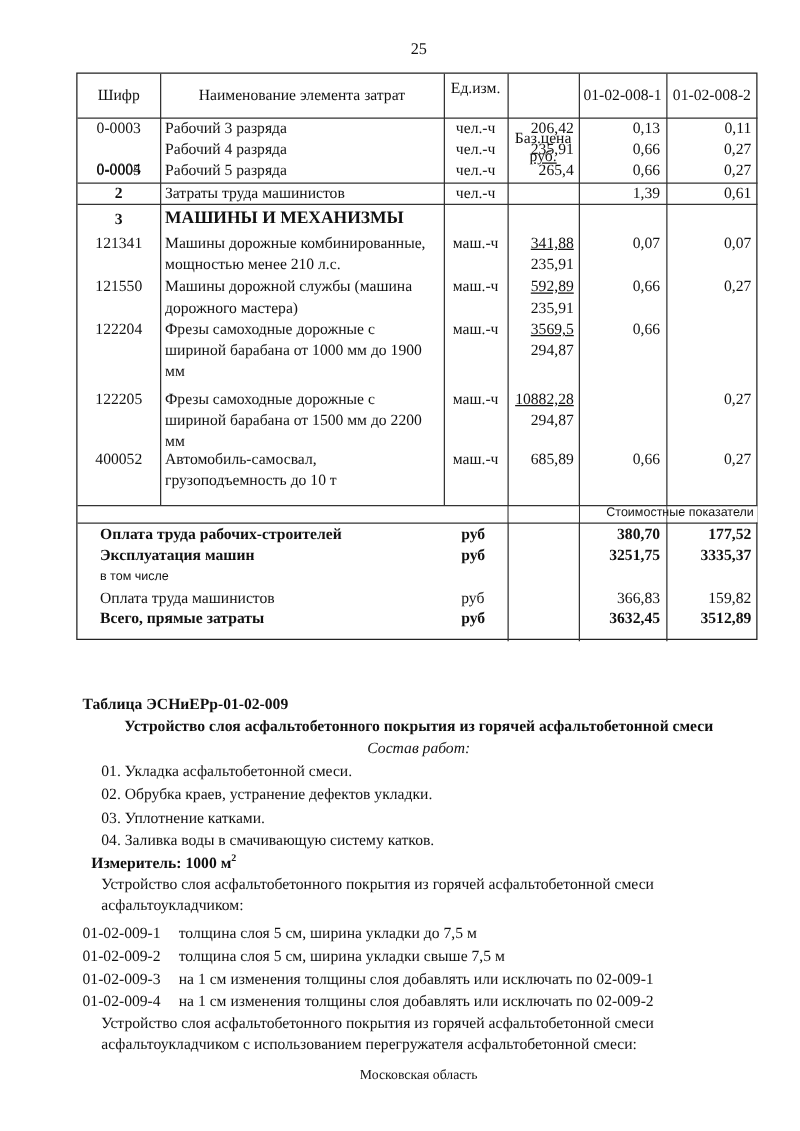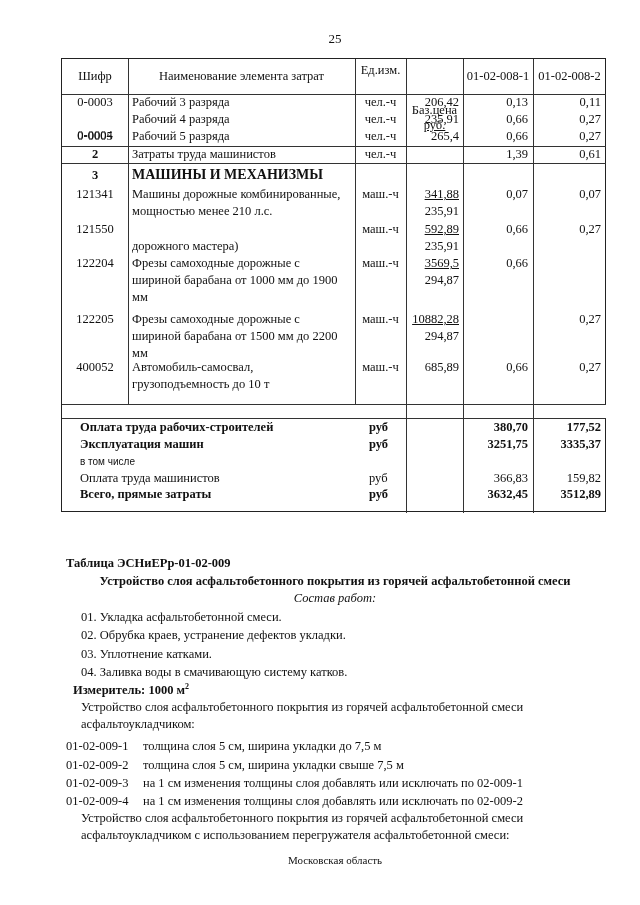--- a/index.html
+++ b/index.html
@@ -101,21 +101,21 @@
     <div class="cell c" style="left:0; width:66px; top:127px;">121341</div>
     <div class="cell" style="left:70px; top:127px;"><span>Машины дорожные комбинированные,</span><br><span>мощностью менее 210 л.с.</span></div>
     <div class="cell c" style="left:293px; width:51px; top:127px;">маш.-ч</div>
     <div class="cell r" style="left:344px; width:53px; top:127px;"><span class="u">341,88</span><br><span>235,91</span></div>
     <div class="cell r" style="left:401px; width:65px; top:127px;">0,07</div>
     <div class="cell r" style="left:471px; width:68px; top:127px;">0,07</div>
   </div>
 
   <div>
     <div class="cell c" style="left:0; width:66px; top:162px;">121550</div>
-    <div class="cell" style="left:70px; top:162px;"><br><span>дорожного мастера)</span></div>
+    <div class="cell" style="left:70px; top:162px;"><span>Машины дорожной службы (машина</span><br><span>дорожного мастера)</span></div>
     <div class="cell c" style="left:293px; width:51px; top:162px;">маш.-ч</div>
     <div class="cell r" style="left:344px; width:53px; top:162px;"><span class="u">592,89</span><br><span>235,91</span></div>
     <div class="cell r" style="left:401px; width:65px; top:162px;">0,66</div>
     <div class="cell r" style="left:471px; width:68px; top:162px;">0,27</div>
   </div>
 
   <div>
     <div class="cell c" style="left:0; width:66px; top:196px;">122204</div>
     <div class="cell" style="left:70px; top:196px;"><span>Фрезы самоходные дорожные с</span><br><span>шириной барабана от 1000 мм до 1900</span><br><span>мм</span></div>
     <div class="cell c" style="left:293px; width:51px; top:196px;">маш.-ч</div>
@@ -133,20 +133,21 @@
 
   <div>
     <div class="cell c" style="left:0; width:66px; top:300px;">400052</div>
     <div class="cell" style="left:70px; top:300px;"><span>Автомобиль-самосвал,</span><br><span>грузоподъемность до 10 т</span></div>
     <div class="cell c" style="left:293px; width:51px; top:300px;">маш.-ч</div>
     <div class="cell r" style="left:344px; width:53px; top:300px;">685,89</div>
     <div class="cell r" style="left:401px; width:65px; top:300px;">0,66</div>
     <div class="cell r" style="left:471px; width:68px; top:300px;">0,27</div>
   </div>
 
+  <div class="cell r sans" style="left:0; width:541px; top:345px; line-height:14px;">Стоимостные показатели</div>
 
   <div>
     <div class="cell b" style="left:18px; top:360px;">Оплата труда рабочих-строителей</div>
     <div class="cell b" style="left:307px; top:360px;">руб</div>
     <div class="cell r b" style="left:401px; width:65px; top:360px;">380,70</div>
     <div class="cell r b" style="left:471px; width:68px; top:360px;">177,52</div>
   </div>
   <div>
     <div class="cell b" style="left:18px; top:377px;">Эксплуатация машин</div>
     <div class="cell b" style="left:307px; top:377px;">руб</div>

